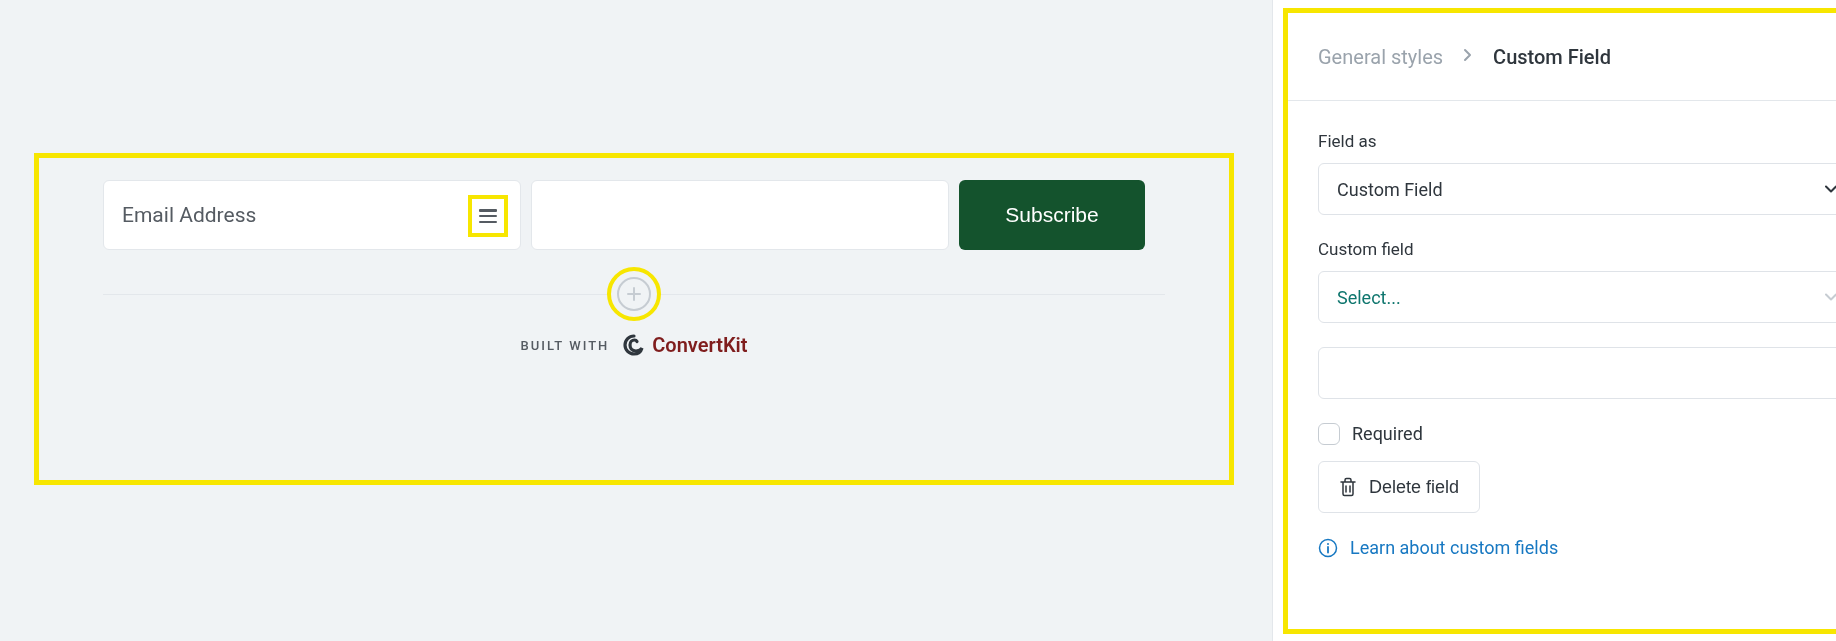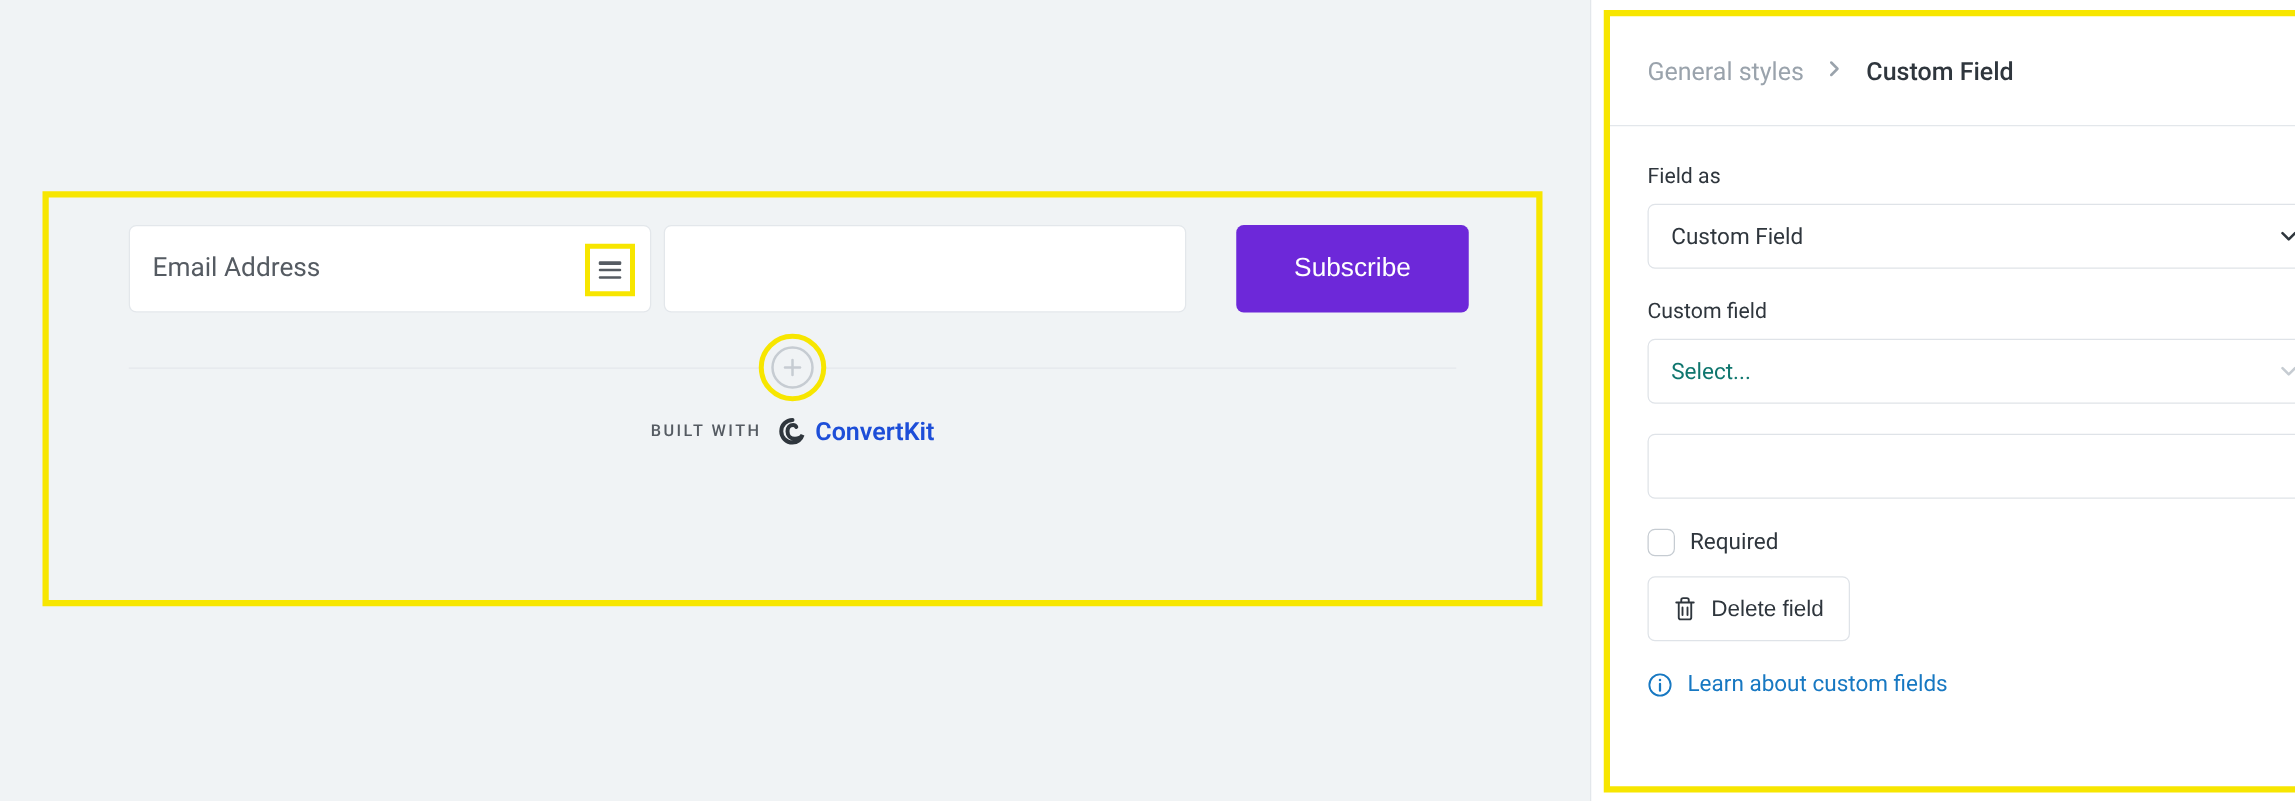--- a/index.html
+++ b/index.html
@@ -71,28 +71,27 @@
       justify-content: space-between;
     }
     .drag-icon span {
       height: 2.5px;
       background: #555b62;
       border-radius: 1px;
     }
     .subscribe-btn {
       width: 186px;
       height: 70px;
-      background: #6d28d9;
+      background: #14532d;
       color: #fff;
       border: none;
       border-radius: 6px;
       font-size: 21px;
       font-weight: 400;
       cursor: pointer;
-      margin-left: 30px;
     }
     .divider {
       position: absolute;
       left: 64px;
       top: 116px;
       width: 1062px;
       height: 40px;
       display: flex;
       align-items: center;
     }
@@ -148,21 +147,21 @@
       align-items: center;
       gap: 6px;
     }
     .ck-swirl {
       width: 24px;
       height: 24px;
     }
     .ck-text {
       font-size: 20px;
       font-weight: 600;
-      color: #1d4ed8;
+      color: #7f1d1d;
     }
     
     .side-panel {
       position: absolute;
       right: 0;
       top: 0;
       width: 564px;
       height: 641px;
       background: #fff;
       border-left: 1px solid #e3e7eb;

